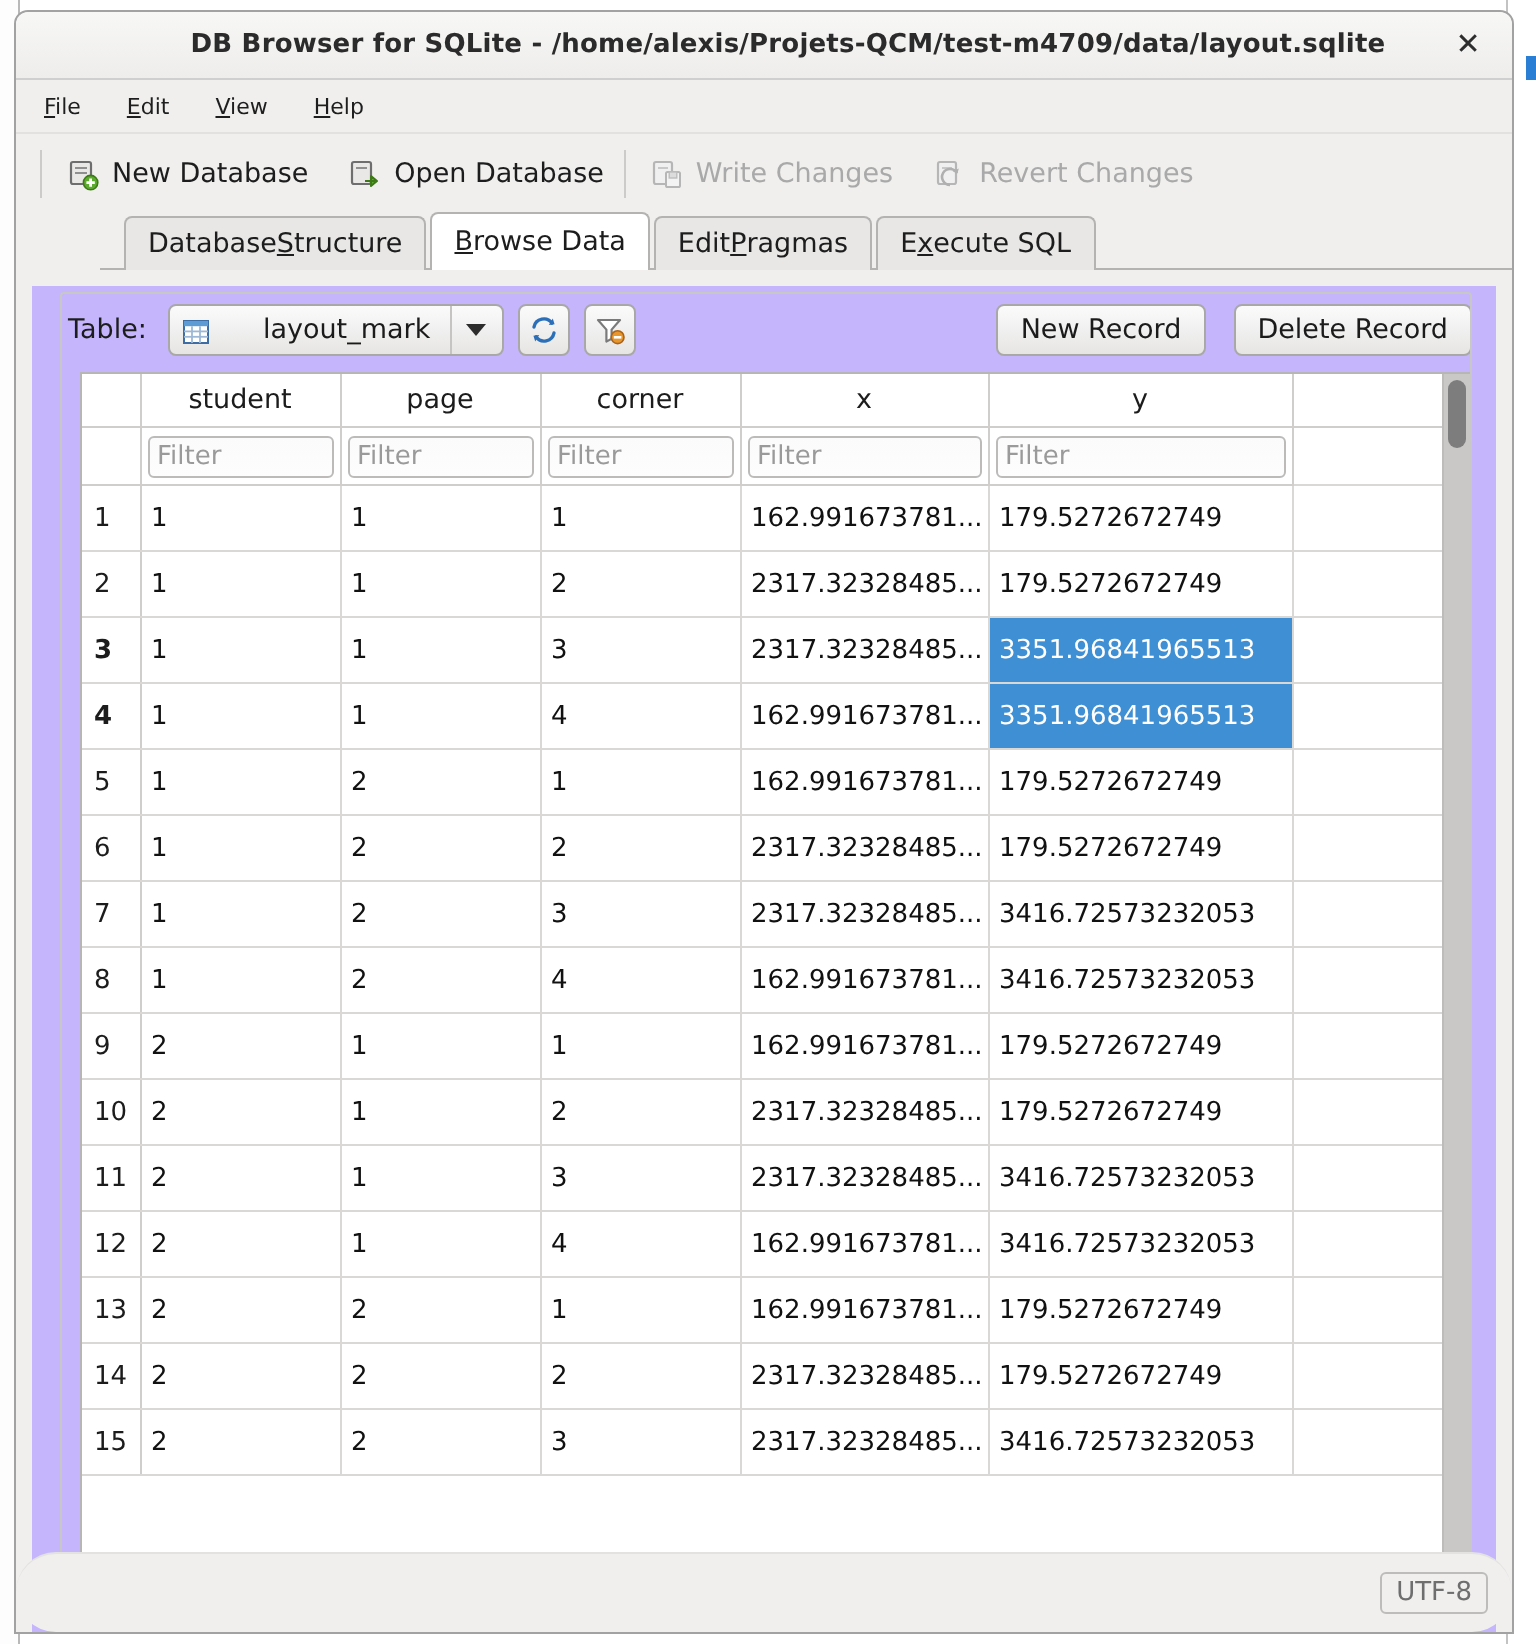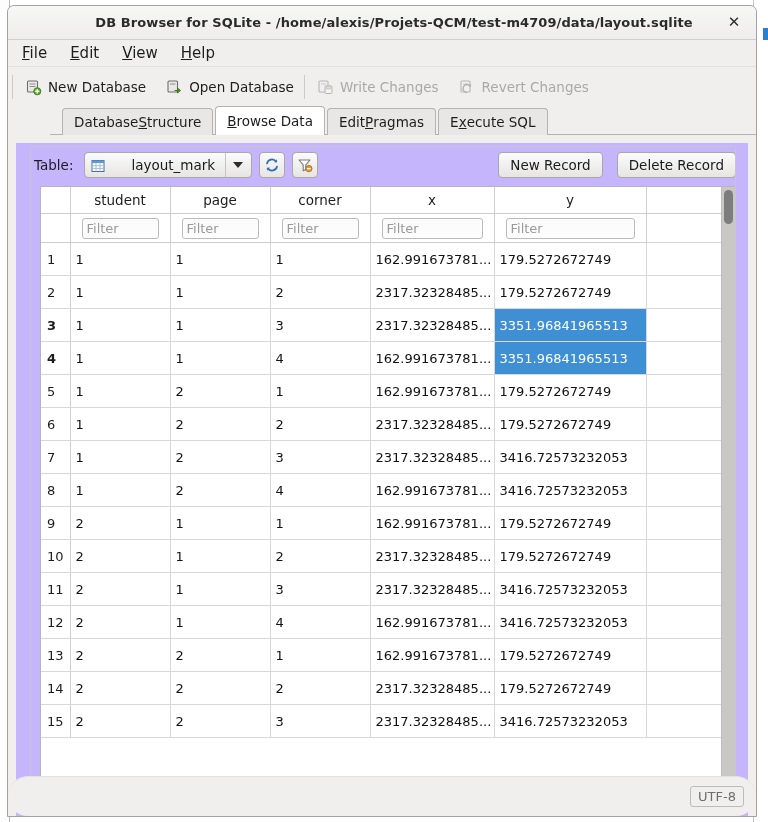--- a/index.html
+++ b/index.html
@@ -70,35 +70,35 @@
   
   .menubar {
     height: 27px;
     background: #f0efee;
     display: flex; align-items: center;
     padding-left: 14px;
     border-bottom: 1px solid #e2e1e0;
     box-sizing: border-box;
   }
   .menu-item {
-    font-size: 15px;
+    font-size: 11px;
     color: #1e1e1e;
     padding: 2px 11px 2px 0px;
     margin-right: 12px;
     cursor: default;
     white-space: nowrap;
   }
   .menu-item u { text-decoration: underline; }
 
   
   .toolbar {
     height: 40px;
     background: #f0efee;
     display: flex; align-items: center;
-    padding-left: 4px;
+    padding-left: 12px;
     box-sizing: border-box;
   }
   .tb-sep {
     width: 1px; height: 24px;
     background: #cccbca;
     margin: 0 2px 0 0;
   }
   .tb-btn {
     display: flex; align-items: center;
     gap: 6px;
@@ -253,21 +253,21 @@
     border-right: 1px solid #cfcecd;
   }
   th.tail-head {
     background: #e9e8e7;
     border-right: none;
   }
   tr.filter-row td {
     background: #ffffff;
     border-right: 1px solid #cfcecd;
     border-bottom: 1px solid #cfcecd;
-    padding: 2px 11px;
+    padding: 2px 3px;
     height: 24px;
   }
   tr.filter-row td.corner-cell { padding: 0; }
   tr.filter-row td.tail-cell { background:#ffffff; border-right:none; }
   .filter-input {
     width: 100%;
     height: 21px;
     border: 1px solid #bcbbba;
     border-radius: 3px;
     background: linear-gradient(to bottom,#fbfbfb,#fdfdfd);

